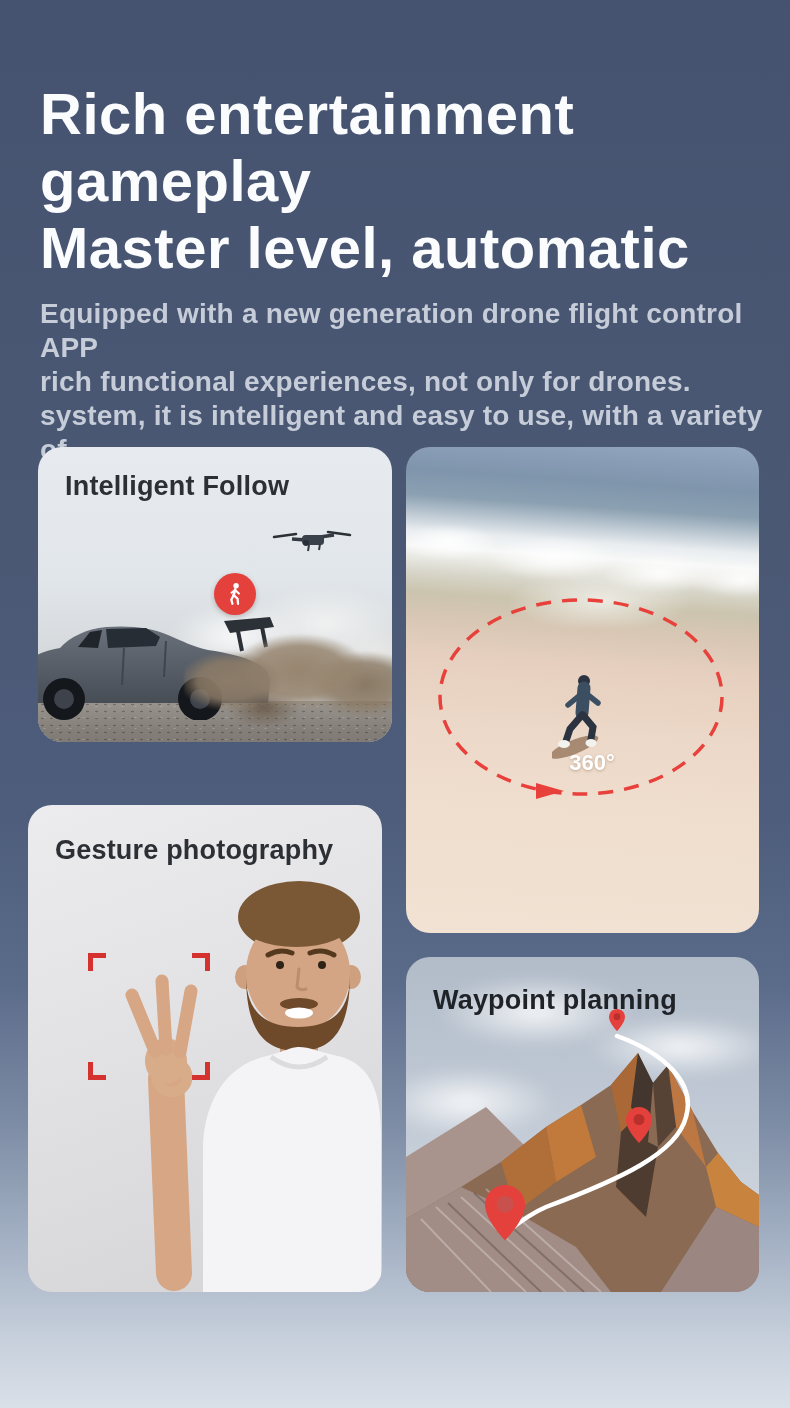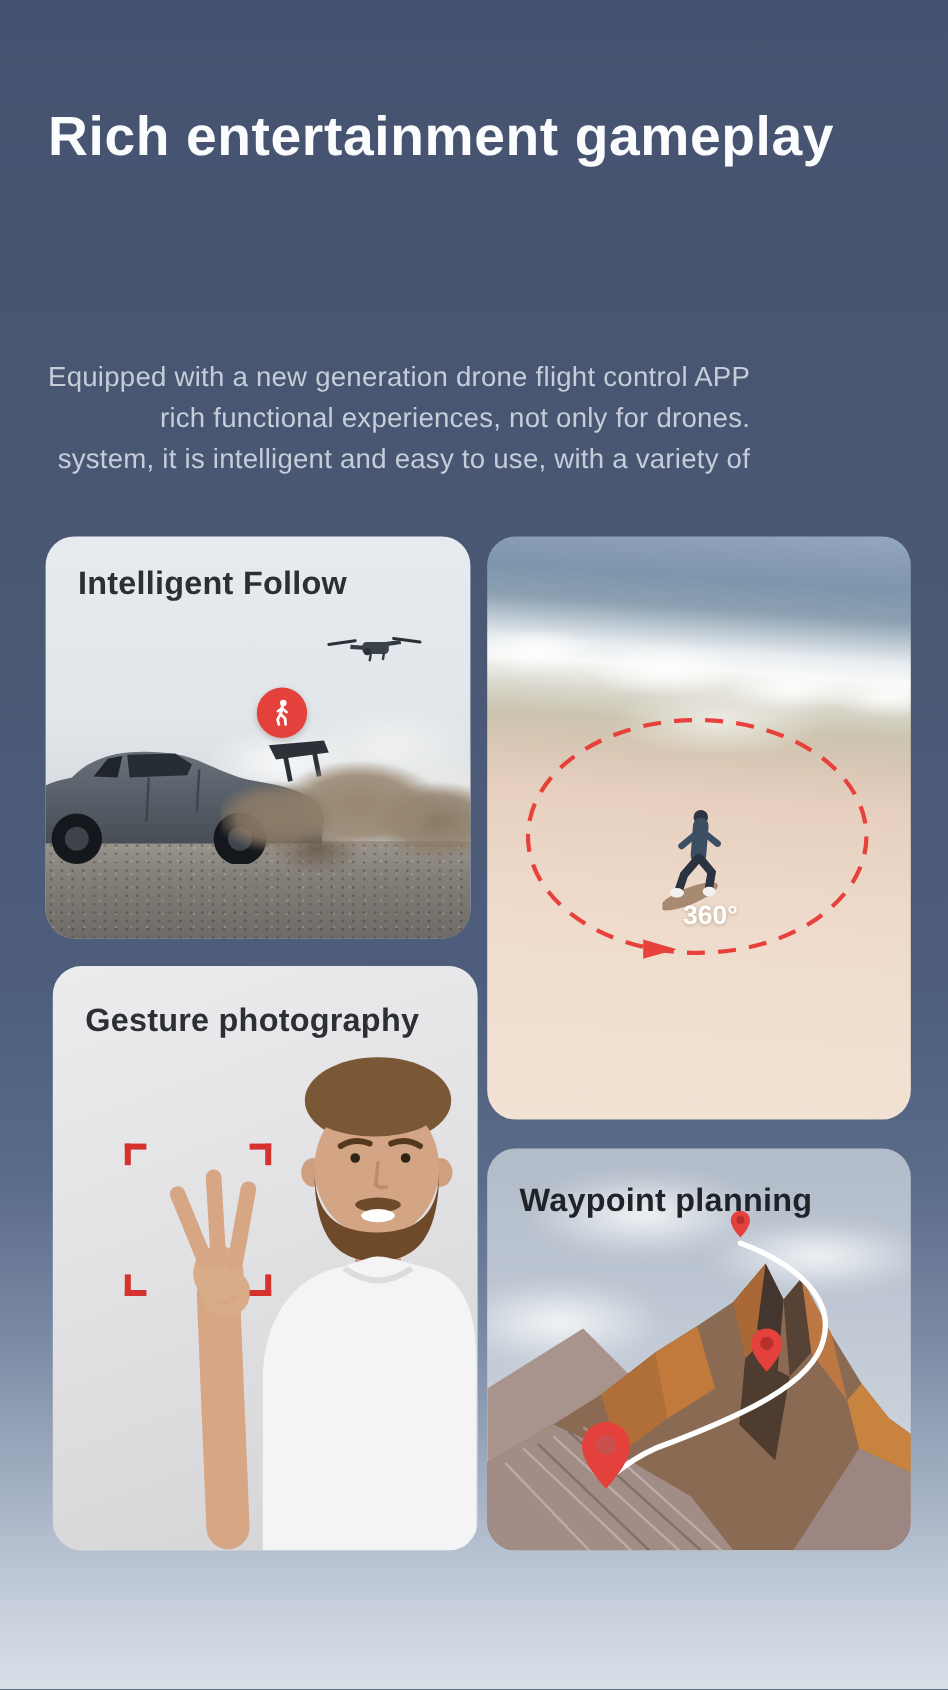--- a/index.html
+++ b/index.html
@@ -4,33 +4,33 @@
 <style>
   * { margin:0; padding:0; box-sizing:border-box; }
   html,body { background:#2f3a50; }
   .page {
     position:relative; width:790px; height:1408px; overflow:hidden;
     font-family:"Liberation Sans", sans-serif;
     background:linear-gradient(180deg,#455370 0%,#4a5874 38%,#4e5d7c 58%,#5b6b8a 70%,#7e8da6 80%,#a3b0c3 88%,#c6cfdb 95%,#dae0e8 100%);
   }
   
   .headline { position:absolute; left:40px; top:80px; color:#fbfcfd;
-    font-size:46px; font-weight:700; line-height:67px; letter-spacing:.5px; }
+    font-size:58px; font-weight:700; line-height:67px; letter-spacing:.5px; }
   .subtitle { position:absolute; left:40px; top:297px; color:#c6cdd9;
-    font-size:23px; font-weight:400; line-height:34px; letter-spacing:.2px;text-align:right; }
+    font-size:28px; font-weight:700; line-height:34px; letter-spacing:.2px; }
   
   .card { position:absolute; border-radius:24px; overflow:hidden; }
   .card-title { position:absolute; left:27px; top:24px; z-index:30;
     font-size:27px; color:#2c2f34; letter-spacing:.2px; }
-  .card1 { left:38px; top:447px; width:354px; height:335px;
+  .card1 { left:38px; top:447px; width:354px; height:295px;
     background:linear-gradient(180deg,#e7ebef 0%,#e1e6ea 45%,#d6dadd 68%,#c9cccd 78%,#c4c6c6 100%); }
   .card2 { left:406px; top:447px; width:353px; height:486px;
     background:linear-gradient(184deg,#93a7c0 0%,#7f95ac 9%,#8ba0b1 14%,#e9edf0 21%,#f7f8f7 24%,#d8d6ca 29%,#cbc4ae 33%,#d8c7b4 38%,#e6cfbf 45%,#ecd8c8 58%,#f0dfcf 78%,#f1e2d3 100%); }
   .card2 .card-title { color:#ffffff; top:26px; }
-  .card3 { left:44px; top:805px; width:354px; height:487px;
+  .card3 { left:28px; top:805px; width:354px; height:487px;
     background:linear-gradient(160deg,#ecebed 0%,#e3e2e4 40%,#d4d3d6 100%); }
   .card3 .card-title { top:30px; }
   .card4 { left:406px; top:957px; width:353px; height:335px;
     background:linear-gradient(180deg,#b2bcc9 0%,#bec7d3 40%,#ccd3dc 75%,#d2d8e0 100%); }
   .card4 .card-title { color:#1f2227; top:28px; }
   .abs { position:absolute; }
   
   .smoke1 { left:105px; top:118px; width:260px; height:130px; z-index:2; filter:blur(5px);
     background:radial-gradient(90px 45px at 35% 55%, rgba(250,250,250,.95), transparent 72%),
                radial-gradient(110px 50px at 70% 45%, rgba(243,243,242,.9), transparent 75%),
@@ -78,20 +78,21 @@
   .mountain4 { left:0; top:0; width:353px; height:335px; z-index:2; }
   .route4 { left:0; top:0; width:353px; height:335px; z-index:5; }
 </style>
 </head>
 <body>
 
 <div class="page">
 
   <div class="headline">
     <div>Rich entertainment gameplay</div>
+    <div>Master level, automatic</div>
   </div>
   <div class="subtitle">
     <div>Equipped with a new generation drone flight control APP</div>
     <div>rich functional experiences, not only for drones.</div>
     <div>system, it is intelligent and easy to use, with a variety of</div>
   </div>
 
   <section class="card card1">
     <div class="abs ground1"></div>
     <div class="abs smoke1"></div>

